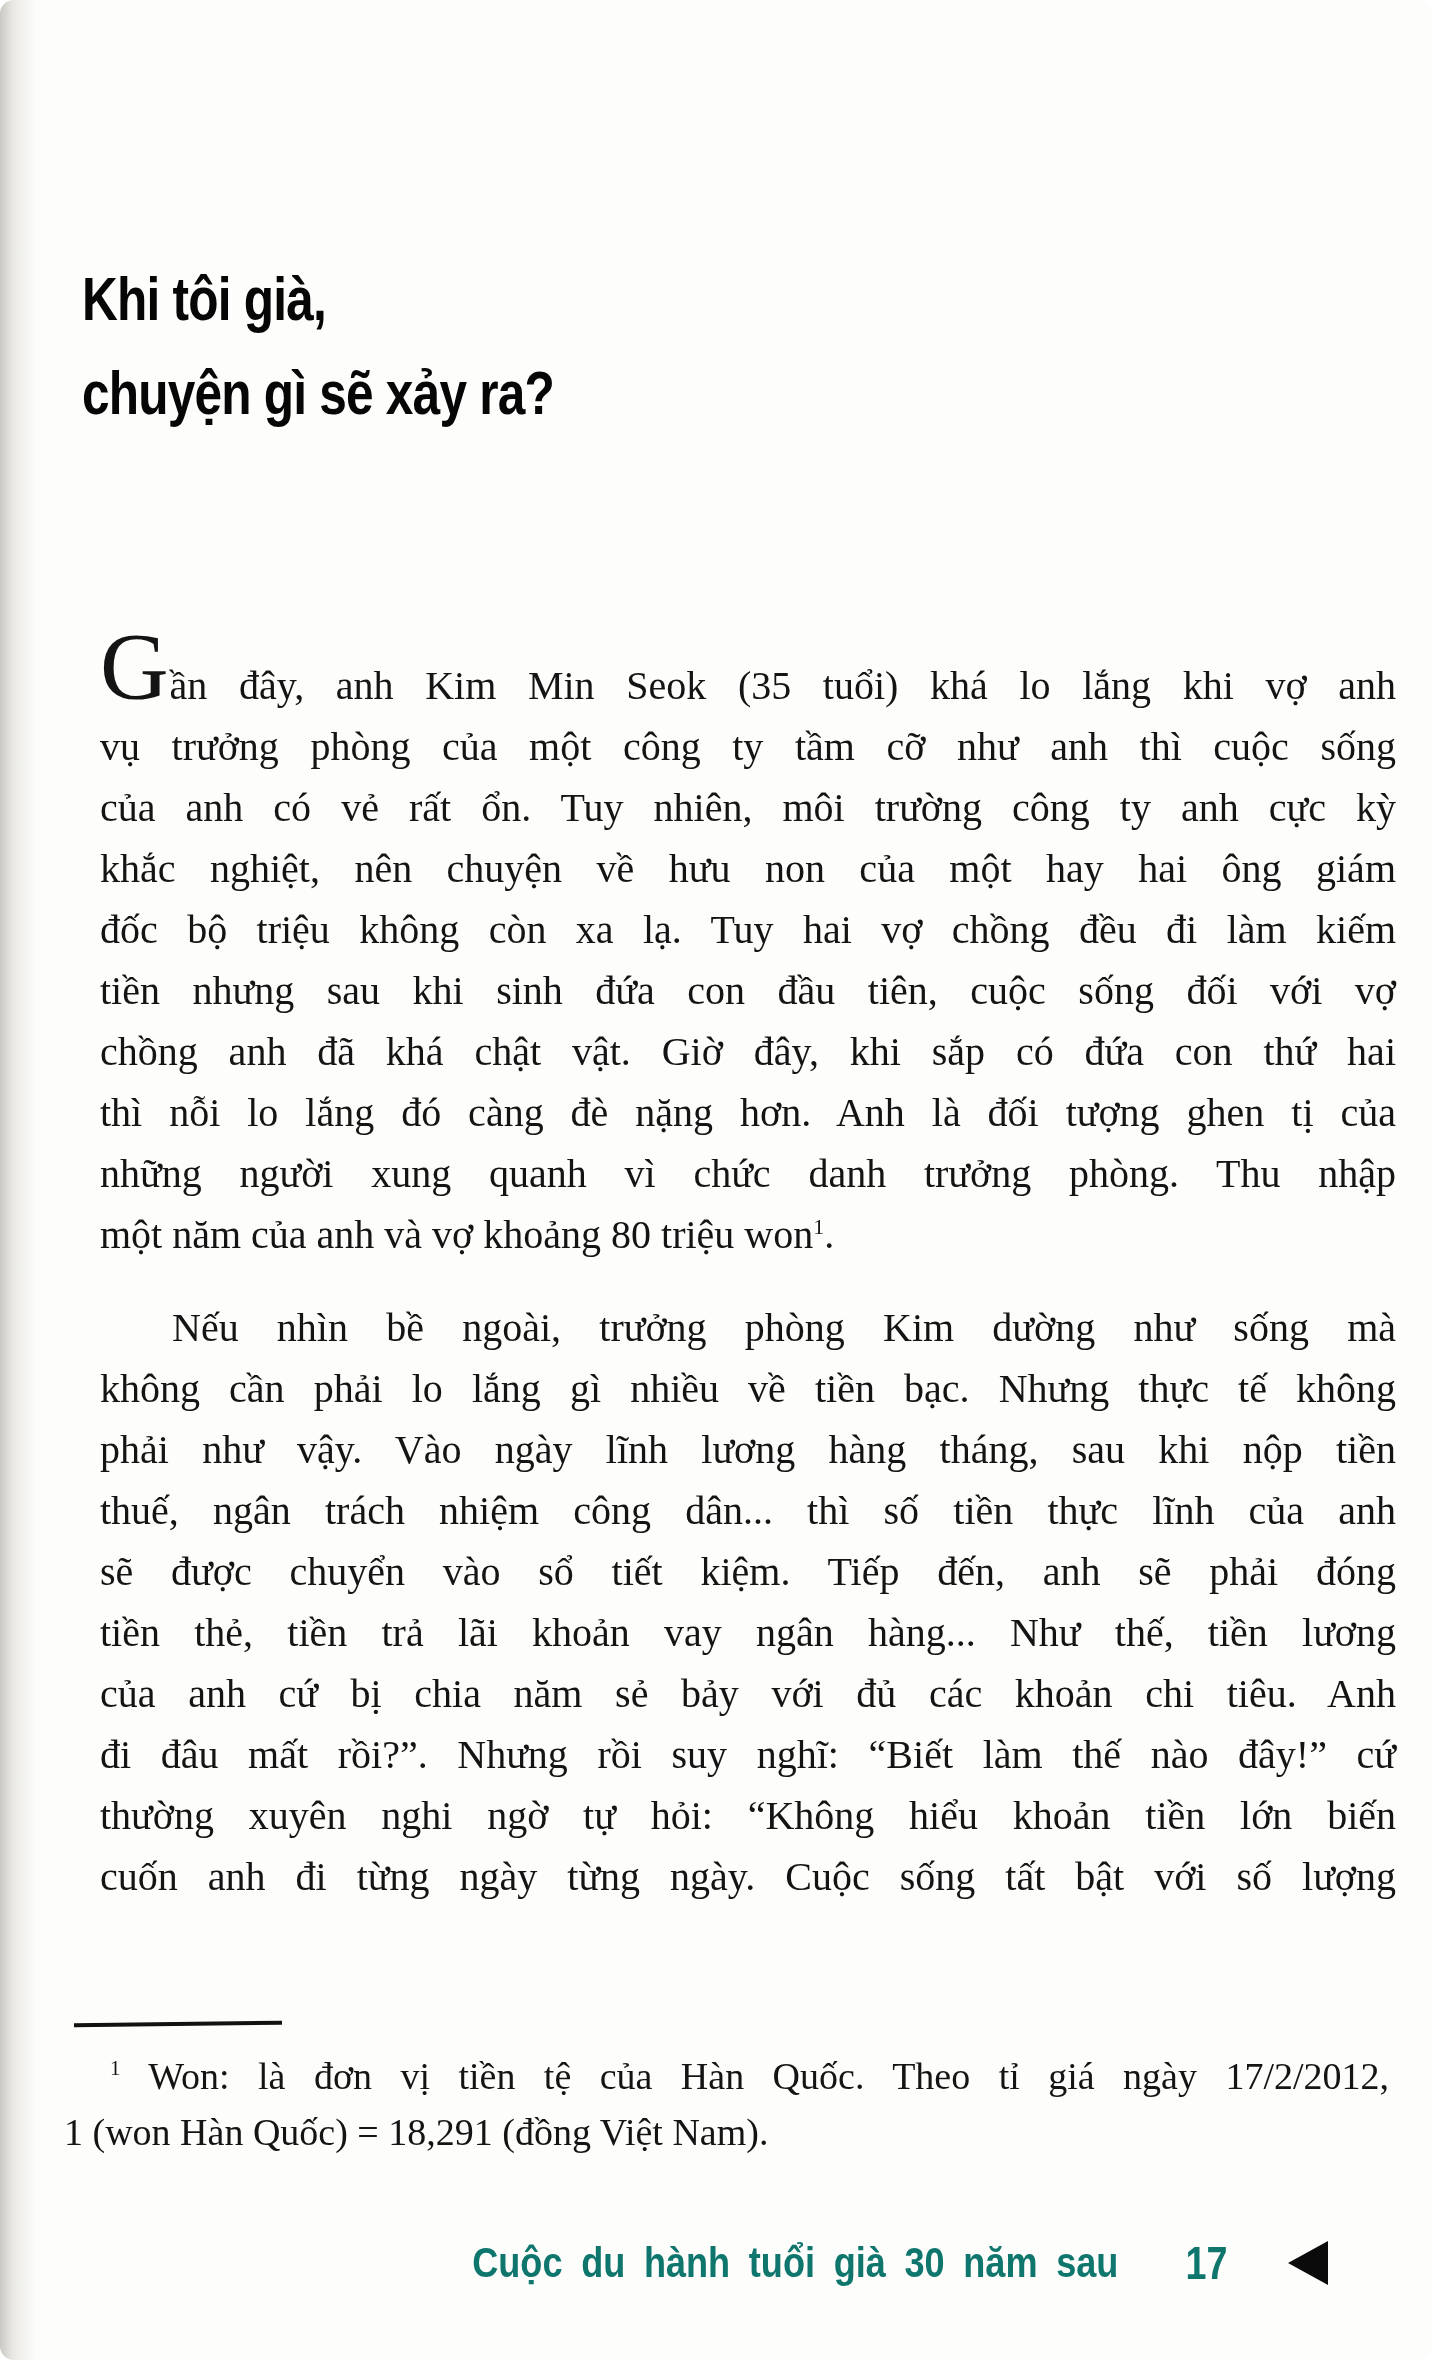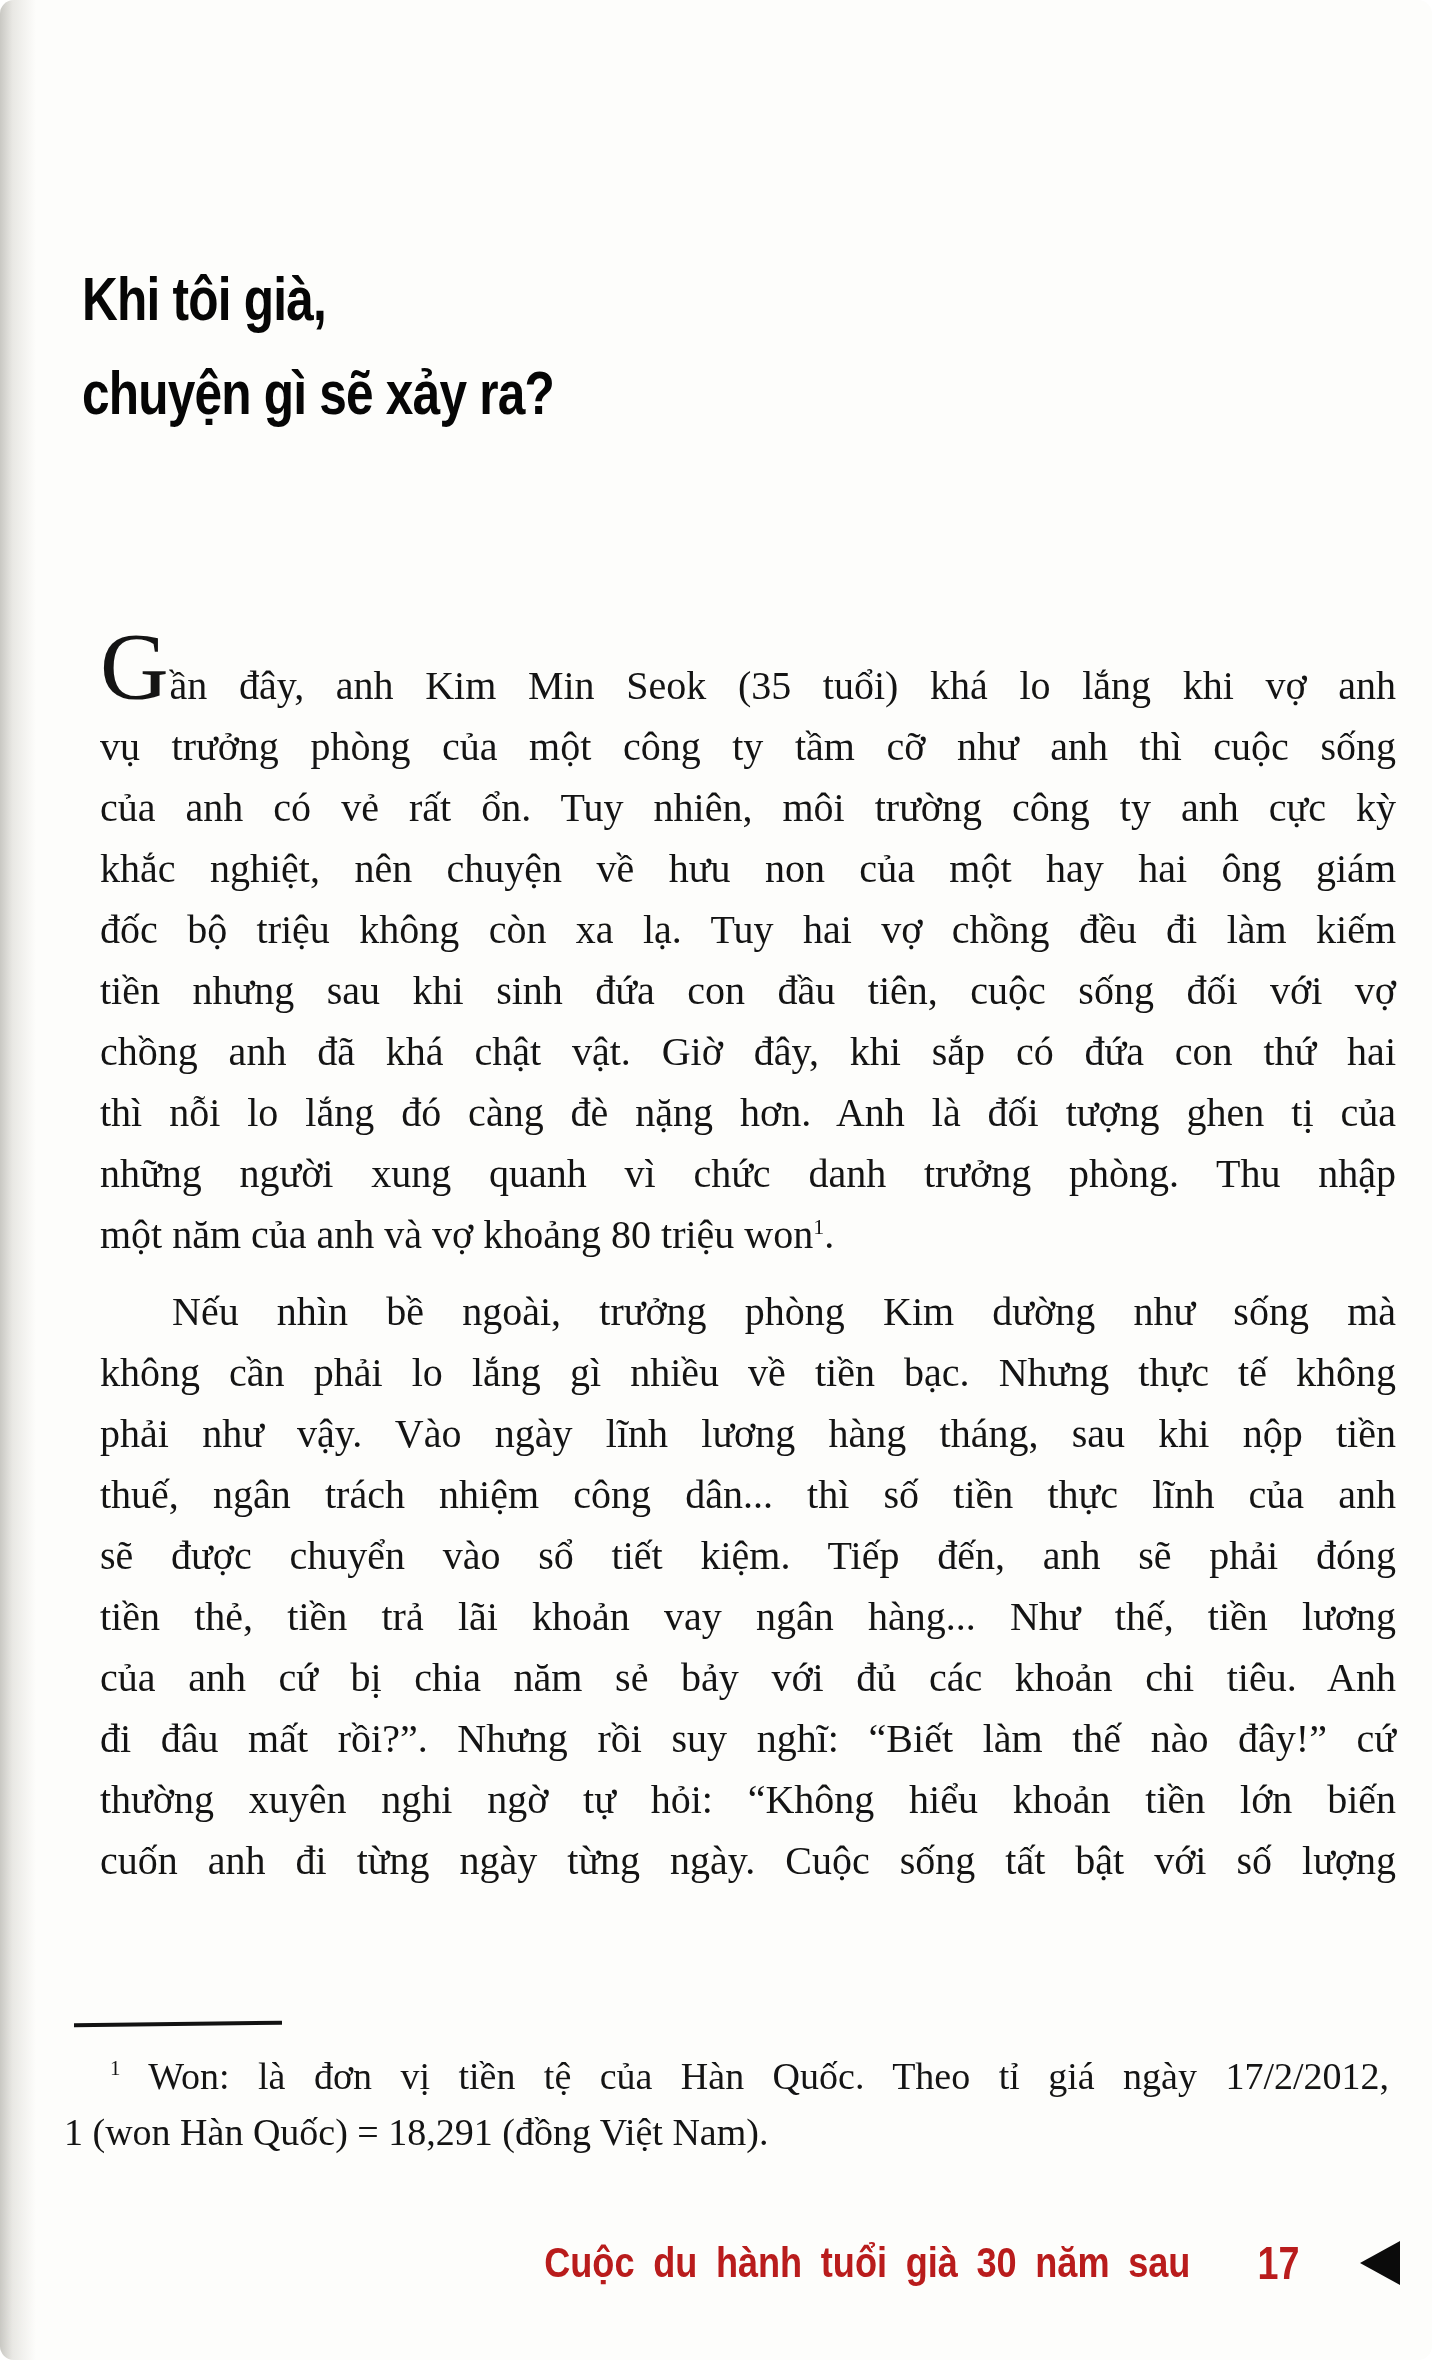--- a/index.html
+++ b/index.html
@@ -35,21 +35,21 @@
     transform-origin: left center;
     white-space: nowrap;
   }
   .body-text {
     position: absolute;
     left: 100px;
     top: 655px;
     width: 1296px;
     font-size: 40px;
   }
-  .paragraph.indent-first { margin-top: 16px; }
+  .paragraph.indent-first { margin-top: 32px; }
   .paragraph.indent-first .line:first-child { text-indent: 72px; }
   .line {
     height: 61px;
     line-height: 61px;
     text-align: justify;
     white-space: normal;
   }
   .line.full { text-align-last: justify; }
   .dropcap {
     font-size: 95px;
@@ -77,22 +77,22 @@
     transform: rotate(-0.7deg);
   }
   .fn-indent { text-indent: 46px; }
   .footer {
     position: absolute;
     left: 0; right: 0;
     top: 2236px;
     display: flex;
     justify-content: flex-end;
     align-items: center;
-    padding-right: 32px;
-    color: #b91c1c;
+    padding-right: 104px;
+    color: #0f766e;
   }
   .running-title {
     font-family: "Liberation Sans", sans-serif;
     font-weight: bold;
     font-size: 42px;
     letter-spacing: 0px;
     word-spacing: 10px;
     transform: scaleX(0.86);
     transform-origin: right center;
     white-space: nowrap;

